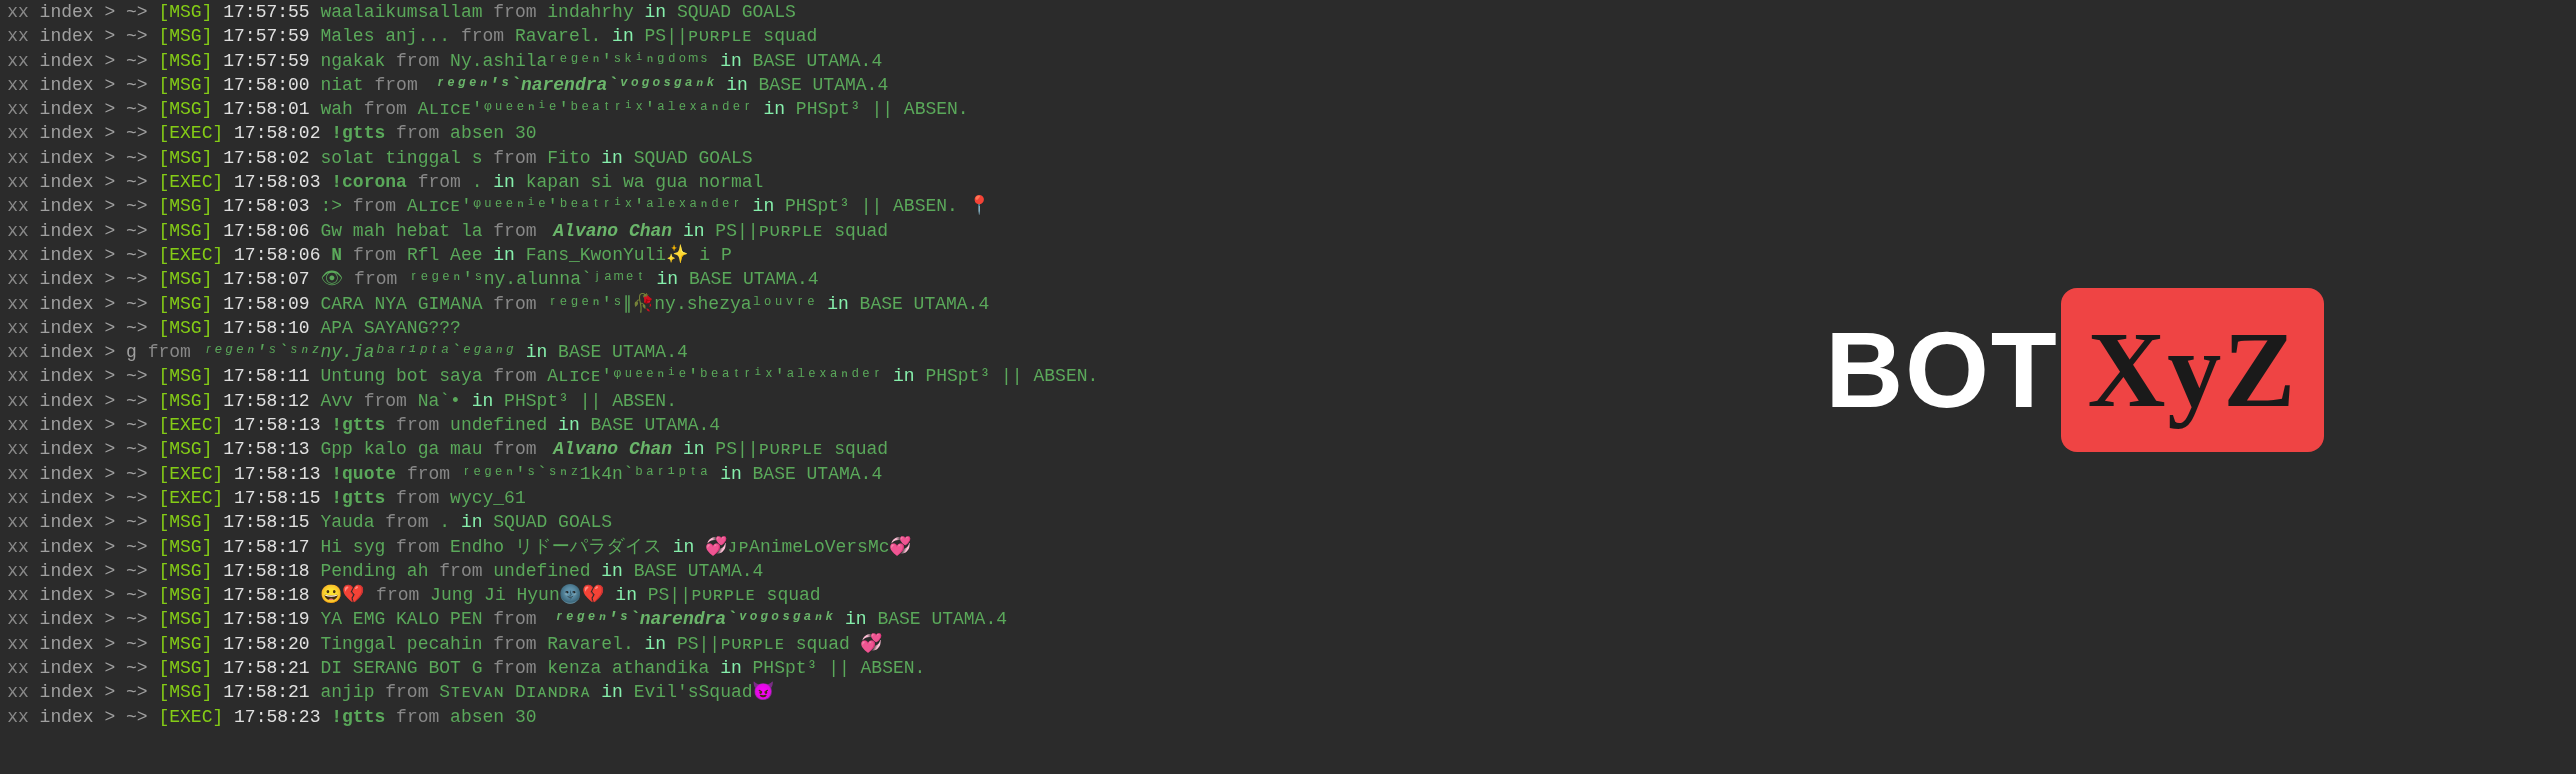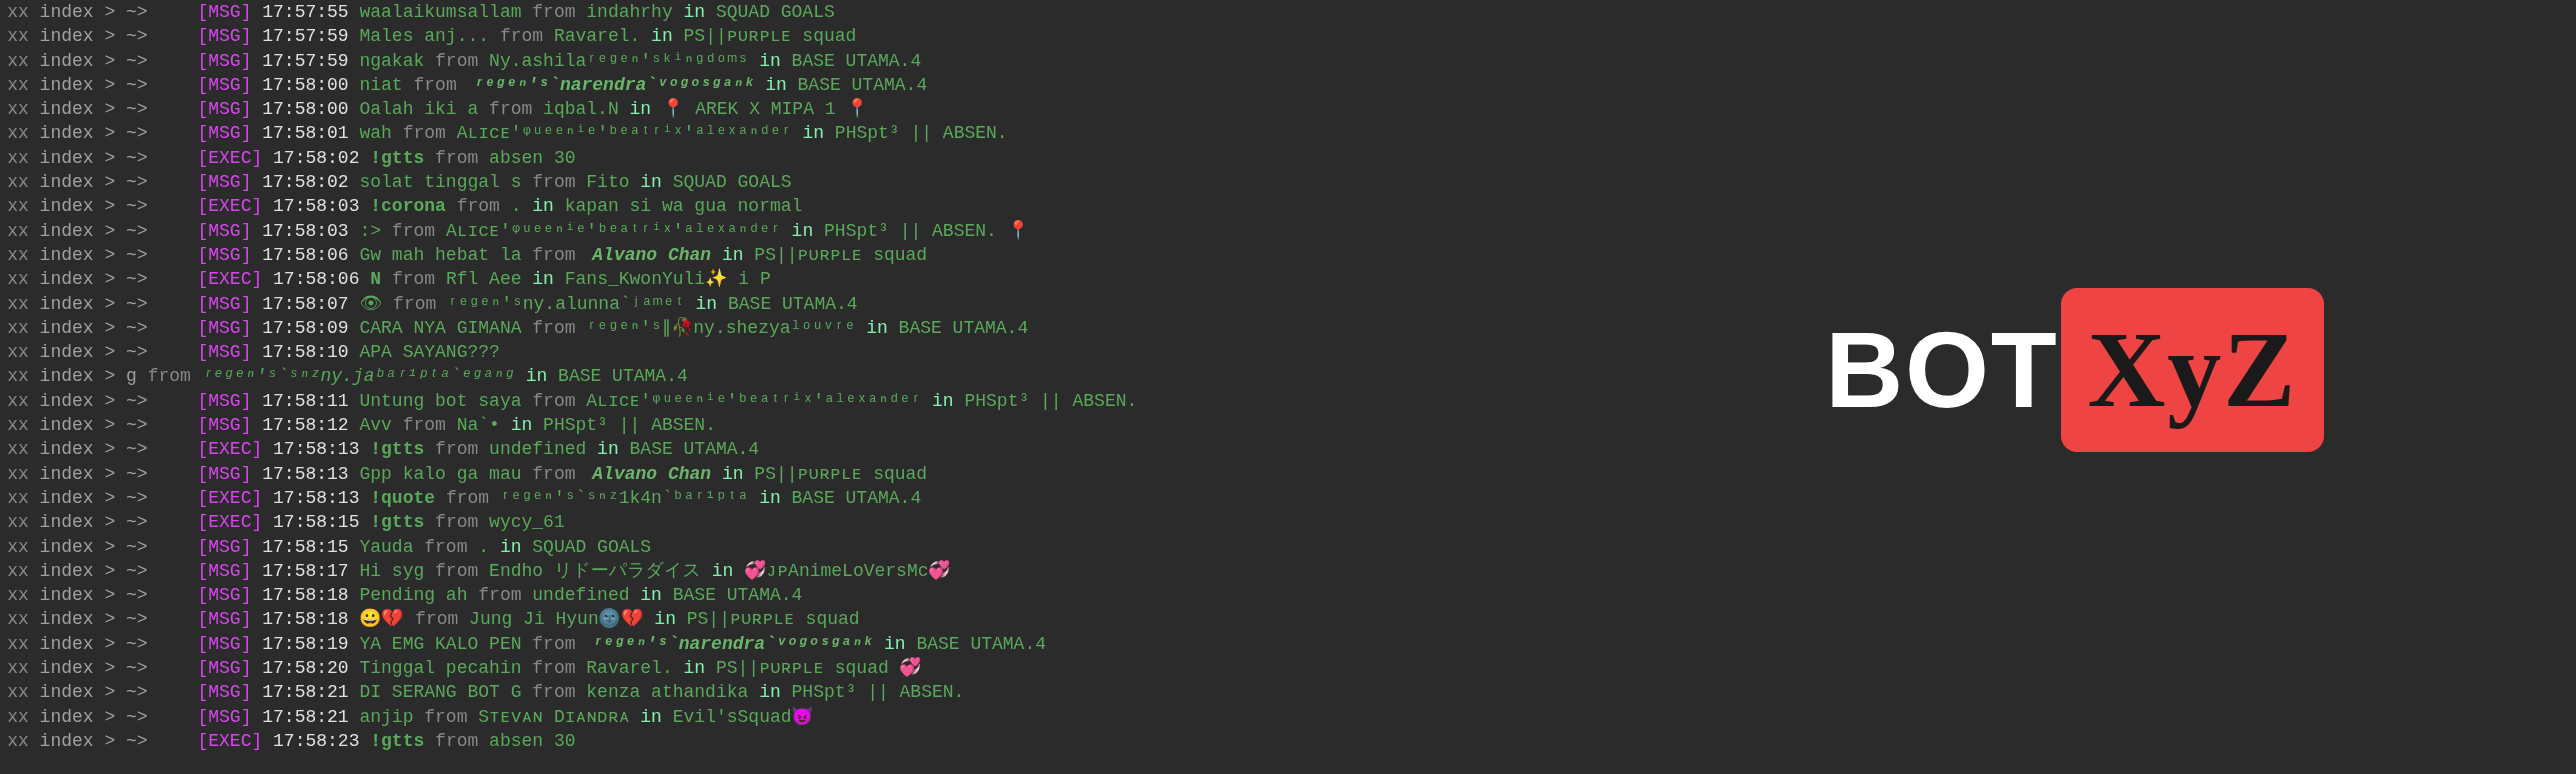--- a/index.html
+++ b/index.html
@@ -14,21 +14,21 @@
     overflow: hidden;
     position: relative;
   }
   .terminal {
     padding: 0 7.2px;
     white-space: nowrap;
   }
   .line { display: block; }
   .g1 { color: #888888; }
   .g2 { color: #a0a0a0; }
-  .tag-msg { color: #d946ef; margin-left: 39px; }
+  .tag-msg { color: #84cc16; }
   .time { color: #e0e0e0; }
   .msg { color: #5aa85a; }
   .msg-b { color: #5aa85a; font-weight: bold; }
   .from { color: #888888; }
   .nick { color: #5aa85a; }
   .nick-i { color: #5aa85a; font-style: italic; }
   .nick-b { color: #6ab56a; font-style: italic; font-weight: bold; margin-left: 6px; }
   .in { color: #86efac; }
   .room { color: #5aa85a; }
   .logo {
@@ -58,21 +58,20 @@
   }
 </style>
 </head>
 <body>
 
 <div class="terminal" id="term">
     <span class="line"><span class="g1">xx </span><span class="g2">index &gt; </span><span class="g2">~&gt; </span><span class="tag-msg">[MSG] </span><span class="time">17:57:55 </span><span class="msg">waalaikumsallam</span><span class="from"> from </span><span class="nick">indahrhy</span><span class="in"> in </span><span class="room">SQUAD GOALS</span></span>
     <span class="line"><span class="g1">xx </span><span class="g2">index &gt; </span><span class="g2">~&gt; </span><span class="tag-msg">[MSG] </span><span class="time">17:57:59 </span><span class="msg">Males anj...</span><span class="from"> from </span><span class="nick">Ravarel.</span><span class="in"> in </span><span class="room">PS||ᴘᴜʀᴘʟᴇ squad</span></span>
     <span class="line"><span class="g1">xx </span><span class="g2">index &gt; </span><span class="g2">~&gt; </span><span class="tag-msg">[MSG] </span><span class="time">17:57:59 </span><span class="msg">ngakak</span><span class="from"> from </span><span class="nick">Ny.ashilaʳᵉᵍᵉⁿ'ˢᵏⁱⁿᵍᵈᵒᵐˢ</span><span class="in"> in </span><span class="room">BASE UTAMA.4</span></span>
     <span class="line"><span class="g1">xx </span><span class="g2">index &gt; </span><span class="g2">~&gt; </span><span class="tag-msg">[MSG] </span><span class="time">17:58:00 </span><span class="msg">niat</span><span class="from"> from </span><span class="nick-b">ʳᵉᵍᵉⁿ'ˢ`narendra`ᵛᵒᵍᵒˢᵍᵃⁿᵏ</span><span class="in"> in </span><span class="room">BASE UTAMA.4</span></span>
-    <span class="line"><span class="g1">xx </span><span class="g2">index &gt; </span><span class="g2">~&gt; </span><span class="tag-msg">[MSG] </span><span class="time">17:58:00 </span><span class="msg">Oalah iki a</span><span class="from"> from </span><span class="nick">iqbal.N</span><span class="in"> in </span><span class="room">📍 AREK  X MIPA 1 📍</span></span>
     <span class="line"><span class="g1">xx </span><span class="g2">index &gt; </span><span class="g2">~&gt; </span><span class="tag-msg">[MSG] </span><span class="time">17:58:01 </span><span class="msg">wah</span><span class="from"> from </span><span class="nick">Aʟɪᴄᴇ'ᵠᵘᵉᵉⁿⁱᵉ'ᵇᵉᵃᵗʳⁱˣ'ᵃˡᵉˣᵃⁿᵈᵉʳ</span><span class="in"> in </span><span class="room">PHSpt³ || ABSEN.</span></span>
     <span class="line"><span class="g1">xx </span><span class="g2">index &gt; </span><span class="g2">~&gt; </span><span class="tag-msg">[EXEC] </span><span class="time">17:58:02 </span><span class="msg-b">!gtts</span><span class="from"> from </span><span class="nick">absen 30</span></span>
     <span class="line"><span class="g1">xx </span><span class="g2">index &gt; </span><span class="g2">~&gt; </span><span class="tag-msg">[MSG] </span><span class="time">17:58:02 </span><span class="msg">solat tinggal s</span><span class="from"> from </span><span class="nick">Fito</span><span class="in"> in </span><span class="room">SQUAD GOALS</span></span>
     <span class="line"><span class="g1">xx </span><span class="g2">index &gt; </span><span class="g2">~&gt; </span><span class="tag-msg">[EXEC] </span><span class="time">17:58:03 </span><span class="msg-b">!corona</span><span class="from"> from </span><span class="nick">.</span><span class="in"> in </span><span class="room">kapan si wa gua normal</span></span>
     <span class="line"><span class="g1">xx </span><span class="g2">index &gt; </span><span class="g2">~&gt; </span><span class="tag-msg">[MSG] </span><span class="time">17:58:03 </span><span class="msg">:&gt;</span><span class="from"> from </span><span class="nick">Aʟɪᴄᴇ'ᵠᵘᵉᵉⁿⁱᵉ'ᵇᵉᵃᵗʳⁱˣ'ᵃˡᵉˣᵃⁿᵈᵉʳ</span><span class="in"> in </span><span class="room">PHSpt³ || ABSEN.       📍</span></span>
     <span class="line"><span class="g1">xx </span><span class="g2">index &gt; </span><span class="g2">~&gt; </span><span class="tag-msg">[MSG] </span><span class="time">17:58:06 </span><span class="msg">Gw mah hebat la</span><span class="from"> from </span><span class="nick-b">Alvano Chan</span><span class="in"> in </span><span class="room">PS||ᴘᴜʀᴘʟᴇ squad</span></span>
     <span class="line"><span class="g1">xx </span><span class="g2">index &gt; </span><span class="g2">~&gt; </span><span class="tag-msg">[EXEC] </span><span class="time">17:58:06 </span><span class="msg-b">N</span><span class="from"> from </span><span class="nick">Rfl Aee</span><span class="in"> in </span><span class="room">Fans_KwonYuli✨      i  P</span></span>
     <span class="line"><span class="g1">xx </span><span class="g2">index &gt; </span><span class="g2">~&gt; </span><span class="tag-msg">[MSG] </span><span class="time">17:58:07 </span><span class="msg">👁</span><span class="from"> from </span><span class="nick">ʳᵉᵍᵉⁿ'ˢny.alunna`ʲᵃᵐᵉᵗ</span><span class="in"> in </span><span class="room">BASE UTAMA.4</span></span>
     <span class="line"><span class="g1">xx </span><span class="g2">index &gt; </span><span class="g2">~&gt; </span><span class="tag-msg">[MSG] </span><span class="time">17:58:09 </span><span class="msg">CARA NYA GIMANA</span><span class="from"> from </span><span class="nick">ʳᵉᵍᵉⁿ'ˢ∥🥀ny.shezyaˡᵒᵘᵛʳᵉ</span><span class="in"> in </span><span class="room">BASE UTAMA.4</span></span>
     <span class="line"><span class="g1">xx </span><span class="g2">index &gt; </span><span class="g2">~&gt; </span><span class="tag-msg">[MSG] </span><span class="time">17:58:10 </span><span class="msg">APA SAYANG???</span></span>

